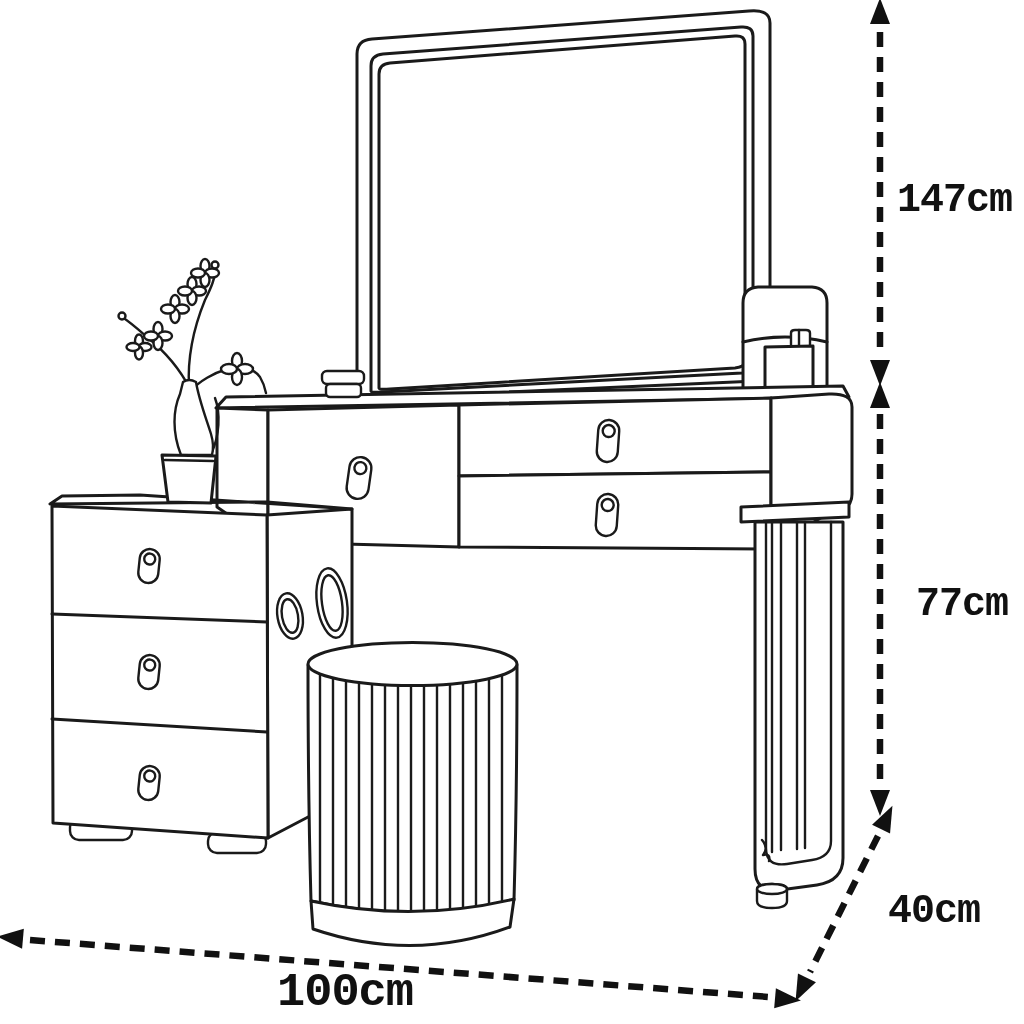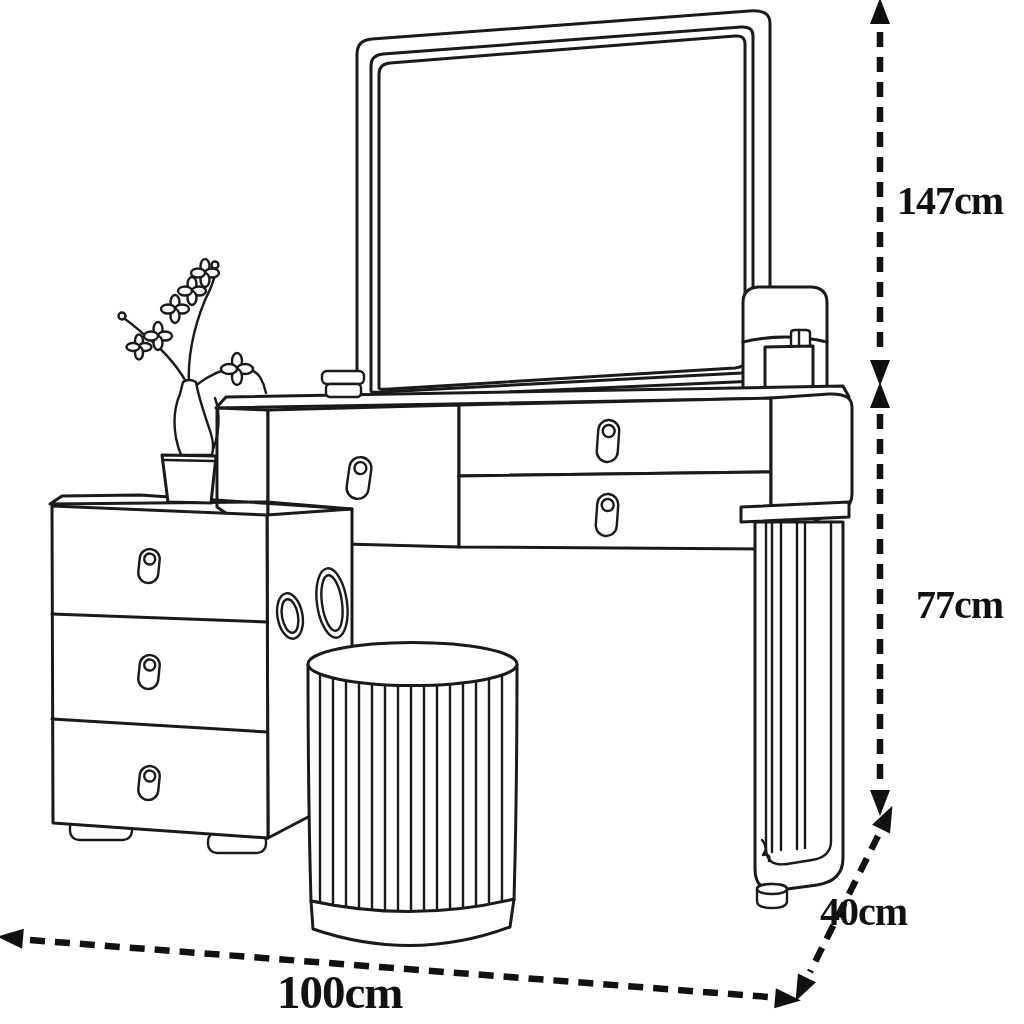--- a/index.html
+++ b/index.html
@@ -1,17 +1,17 @@
 <!DOCTYPE html>
 <html><head>
 <meta charset="utf-8">
 <style>
   html,body{margin:0;padding:0;background:#ffffff;}
   .canvas{position:relative;width:1024px;height:1024px;background:#ffffff;overflow:hidden;
-          font-family:Liberation Serif, serif;}
+          font-family:Liberation Mono, monospace;}
   .canvas svg{position:absolute;left:0;top:0;}
   .ln{fill:none;stroke:#1a1a1a;stroke-width:3;stroke-linecap:round;stroke-linejoin:round;}
   .ln2{fill:none;stroke:#1a1a1a;stroke-width:2.4;stroke-linecap:round;stroke-linejoin:round;}
   .fw{fill:#ffffff;stroke:#1a1a1a;stroke-width:3;stroke-linejoin:round;}
   .fw2{fill:#ffffff;stroke:#1a1a1a;stroke-width:2.4;stroke-linejoin:round;}
   .dash{fill:none;stroke:#111111;stroke-width:6.5;stroke-dasharray:15 10;stroke-linecap:butt;}
   .head{fill:#111111;stroke:none;}
   .dim-label{position:absolute;font-weight:700;color:#111111;letter-spacing:-1px;line-height:1;}
   .lbl40{font-size:40px;}
   .lbl47{font-size:47px;}
@@ -197,15 +197,15 @@
           <path class="head" d="M0,-17 L-10,9 L10,9 Z"></path>
         </g>
     <g transform="translate(784,999) rotate(95)">
           <path class="head" d="M0,-17 L-10,9 L10,9 Z"></path>
         </g>
   </g>
 </svg>
 
   <div class="dim-label lbl40" style="left:897px;top:181px;">147cm</div>
   <div class="dim-label lbl40" style="left:916px;top:585px;">77cm</div>
-  <div class="dim-label lbl40" style="left:820px;top:892px;">40cm</div>
+  <div class="dim-label lbl40" style="left:888px;top:892px;">40cm</div>
   <div class="dim-label lbl47" style="left:277px;top:969px;">100cm</div>
 </div>
 
 </body></html>

